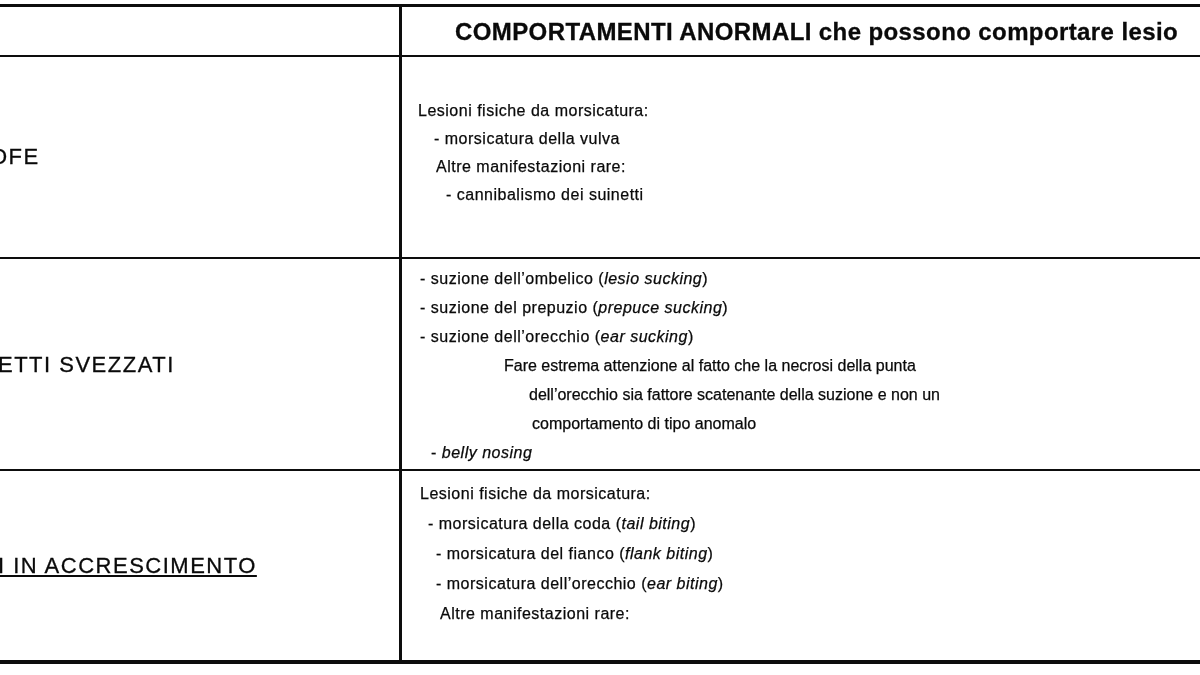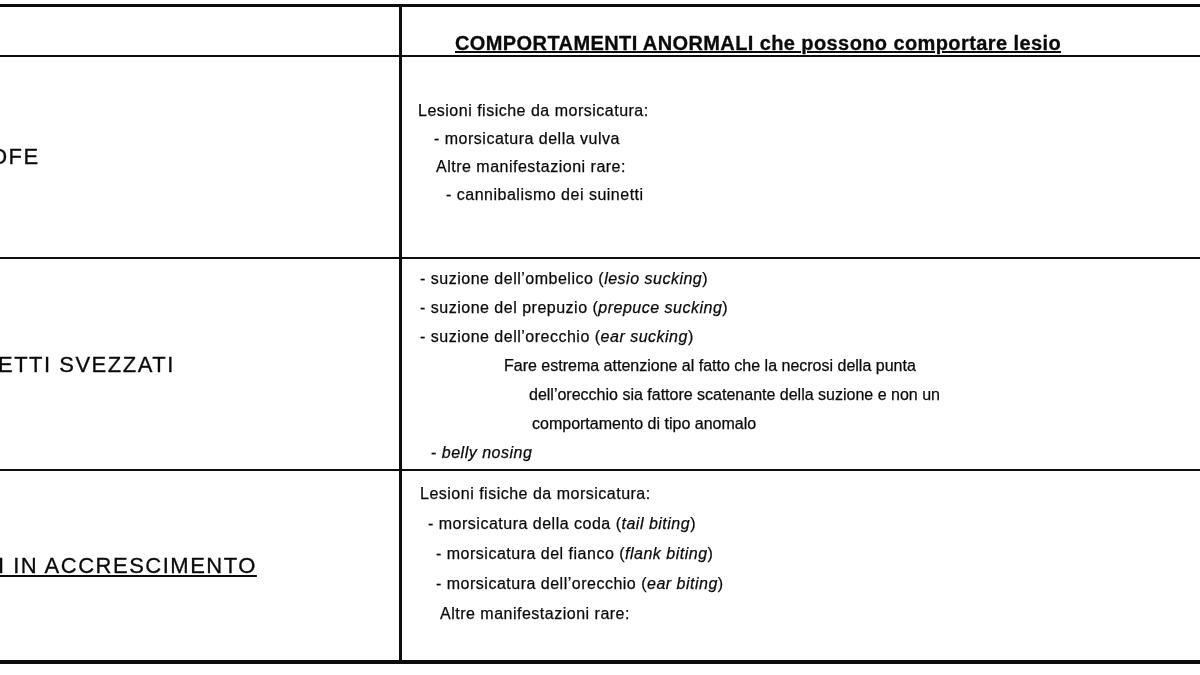--- a/index.html
+++ b/index.html
@@ -18,23 +18,23 @@
   .line-hdr      { top: 55px; height: 2px; }
   .line-r1       { top: 257px; height: 2px; }
   .line-r2       { top: 469px; height: 2px; }
   .line-bottom   { top: 660px; height: 4px; }
   .vline         { left: 399px; top: 4px; width: 3px; height: 660px; }
 
   .cell { position: absolute; white-space: nowrap; }
 
   .hdr-cell {
     left: 401px; top: 9px; width: 799px; height: 46px;
-    display: flex; align-items: flex-end;
+    display: flex; align-items: center;
     padding-left: 54px; box-sizing: border-box;
-    font-weight: bold; font-size: 20px; letter-spacing: 0.4px; text-decoration: underline;
+    font-weight: bold; font-size: 24px; letter-spacing: 0.4px;
     -webkit-text-stroke: 0.3px #0a0a0a;
   }
 
   .label-cell {
     left: 0; width: 399px;
     display: flex; align-items: center;
     font-size: 22px; letter-spacing: 1.5px;
     -webkit-text-stroke: 0.3px #0a0a0a;
   }
   .label-1 { top: 57px;  height: 200px; }

